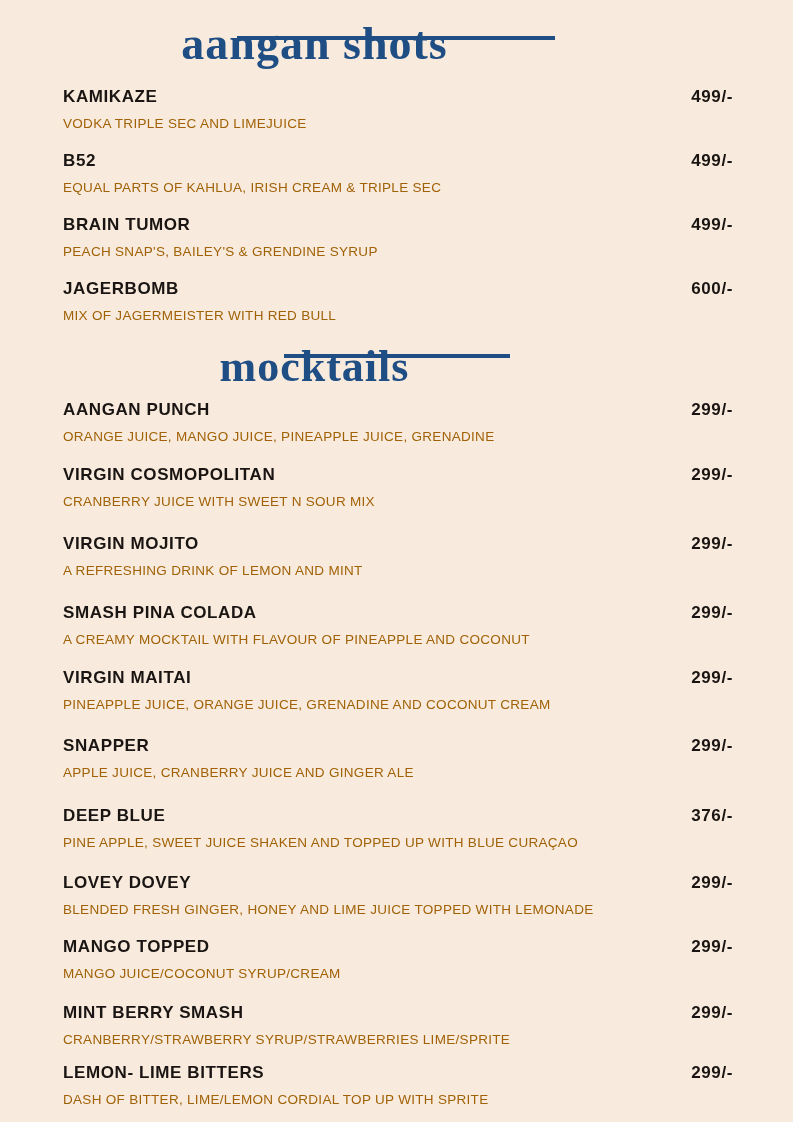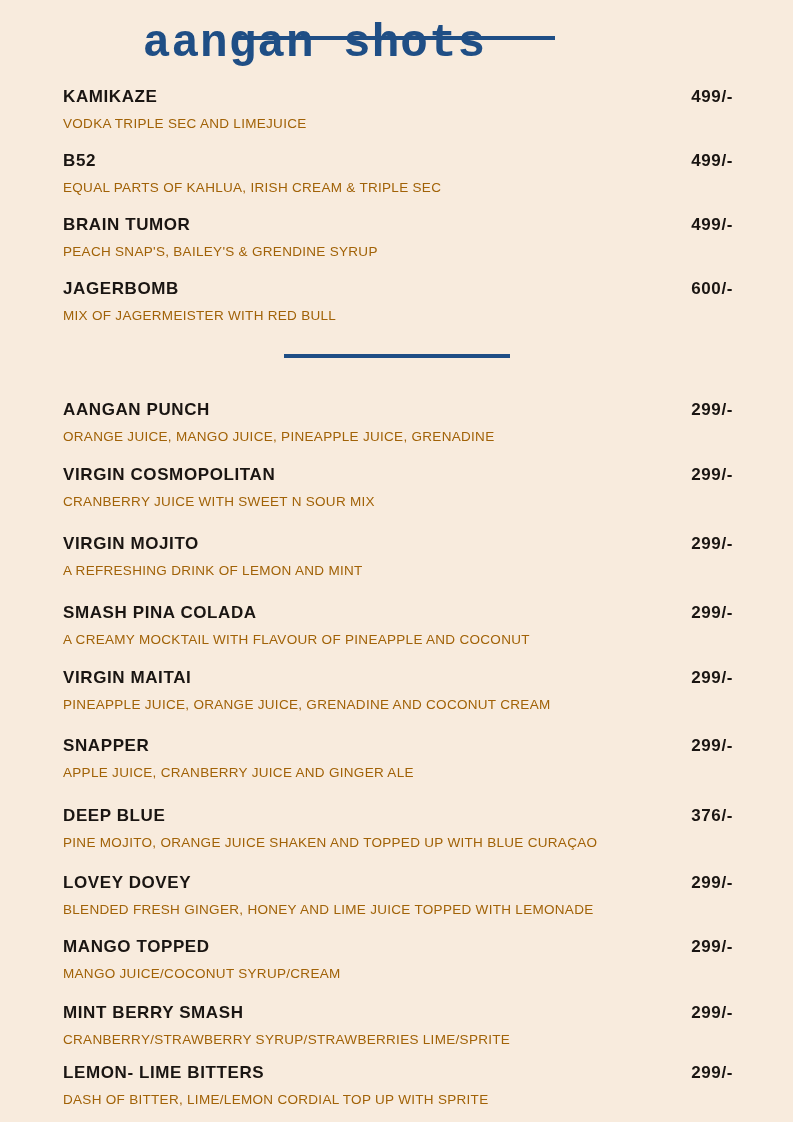--- a/index.html
+++ b/index.html
@@ -6,21 +6,21 @@
     body {
       width: 793px; height: 1122px; overflow: hidden;
       background: #f8ebdd;
       font-family: "Liberation Sans", "DejaVu Sans", sans-serif;
       color: #1a1512;
       position: relative;
     }
     .heading {
       position: absolute; left: 0; width: 629px; text-align: center;
       color: #1f4e85;
-      font-family: Liberation Mono, monospace;
+      font-family: Liberation Serif, serif;
       font-weight: bold;
       letter-spacing: 1px;
     }
     .heading .bar {
       position: absolute; height: 4px; background: #1f4e85;
     }
     .heading .txt { position: relative; display: inline-block; }
     #h-shots { top: 14px; height: 60px; }
     #h-shots .txt { font-size: 46px; line-height: 60px; }
     #h-shots .bar { left: 237px; width: 318px; top: 22px; }
@@ -68,20 +68,21 @@
   <span class="desc">PEACH SNAP'S, BAILEY'S &amp; GRENDINE SYRUP</span>
 </div>
 <div class="item" style="top:279px">
   <span class="name">JAGERBOMB</span>
   <span class="price">600/-</span>
   <span class="desc">MIX OF JAGERMEISTER WITH RED BULL</span>
 </div>
 
 <div class="heading" id="h-mock">
   <div class="bar"></div>
+  <span class="txt">mocktails</span>
 </div>
 
 <div class="item" style="top:400px">
   <span class="name">AANGAN PUNCH</span>
   <span class="price">299/-</span>
   <span class="desc">ORANGE JUICE, MANGO JUICE, PINEAPPLE JUICE, GRENADINE</span>
 </div>
 <div class="item" style="top:465px">
   <span class="name">VIRGIN COSMOPOLITAN</span>
   <span class="price">299/-</span>
@@ -103,21 +104,21 @@
   <span class="desc">PINEAPPLE JUICE, ORANGE JUICE, GRENADINE AND COCONUT CREAM</span>
 </div>
 <div class="item" style="top:736px">
   <span class="name">SNAPPER</span>
   <span class="price">299/-</span>
   <span class="desc">APPLE JUICE, CRANBERRY JUICE AND GINGER ALE</span>
 </div>
 <div class="item" style="top:806px">
   <span class="name">DEEP BLUE</span>
   <span class="price">376/-</span>
-  <span class="desc">PINE MOJITO, ORANGE JUICE SHAKEN AND TOPPED UP WITH BLUE CURAÇAO</span>
+  <span class="desc">PINE APPLE, SWEET JUICE SHAKEN AND TOPPED UP WITH BLUE CURAÇAO</span>
 </div>
 <div class="item" style="top:873px">
   <span class="name">LOVEY DOVEY</span>
   <span class="price">299/-</span>
   <span class="desc">BLENDED FRESH GINGER, HONEY AND LIME JUICE TOPPED WITH LEMONADE</span>
 </div>
 <div class="item" style="top:937px">
   <span class="name">MANGO TOPPED</span>
   <span class="price">299/-</span>
   <span class="desc">MANGO JUICE/COCONUT SYRUP/CREAM</span>

